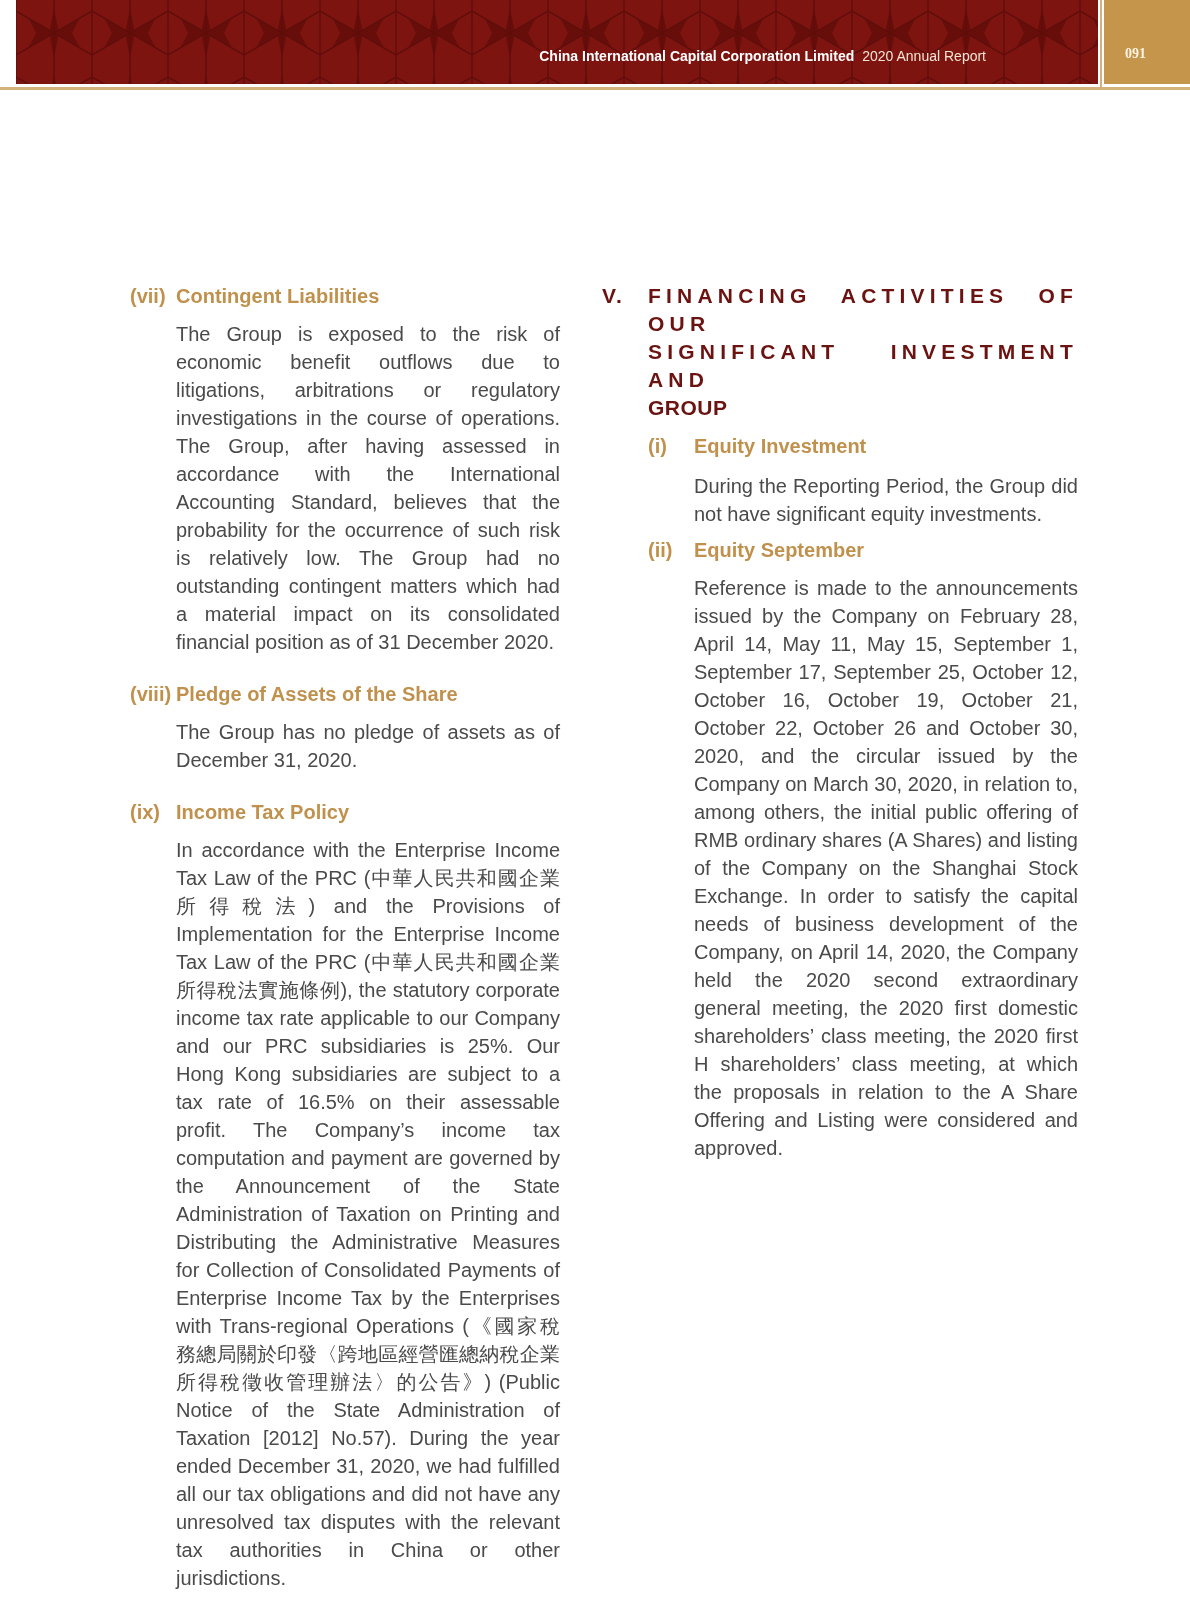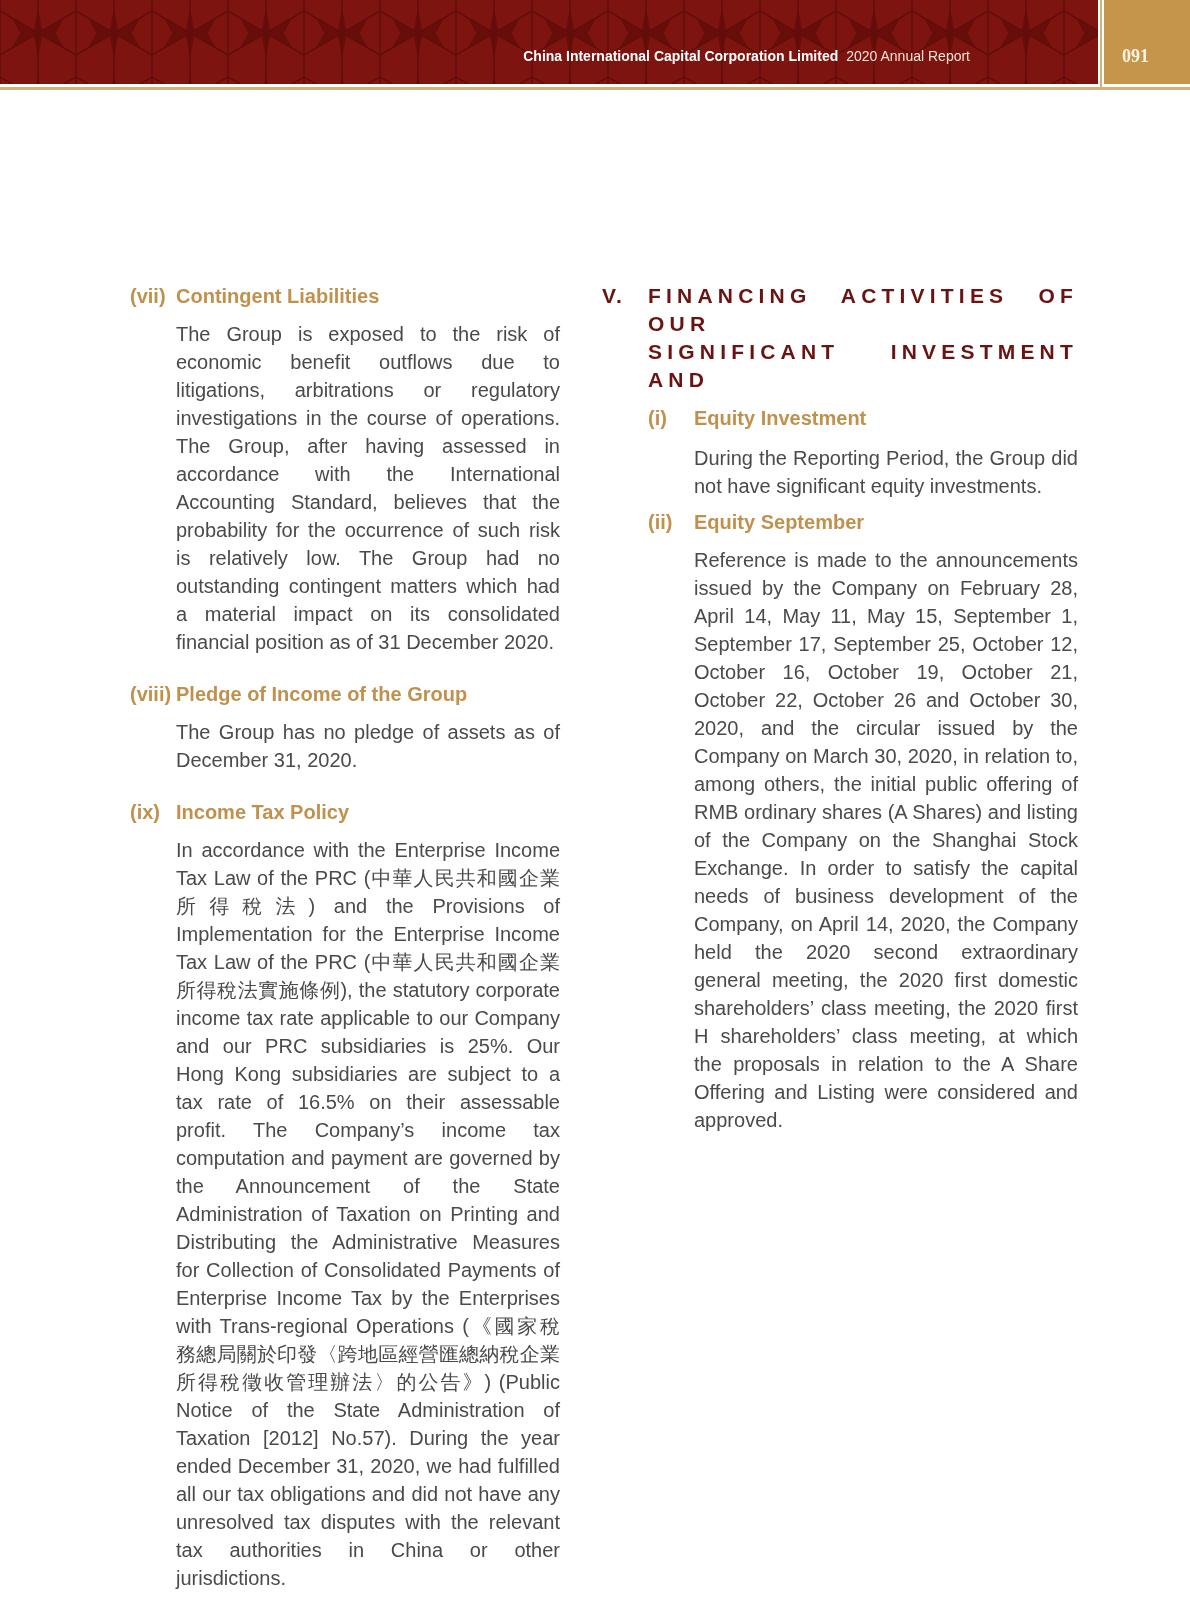--- a/index.html
+++ b/index.html
@@ -1,31 +1,31 @@
 <!DOCTYPE html>
 <html><head>
 <meta charset="utf-8">
 <style>
   html, body { margin: 0; padding: 0; background: #ffffff; }
   body { width: 1190px; height: 1615px; position: relative; overflow: hidden;
          font-family: "Liberation Sans", "DejaVu Sans", sans-serif; color: #4a4a4a; }
 
   
-  .band { position: absolute; left: 0; top: 0; width: 1098px; height: 84px;
+  .band { position: absolute; left: 16px; top: 0; width: 1098px; height: 84px;
           background-color: #7e1410; overflow: hidden; }
   .band svg { position: absolute; left: 0; top: 0; }
   .band-rule { position: absolute; left: 0; top: 87px; width: 1190px; height: 3px; background: #d2b27a; }
   .header-title { position: absolute; right: 128px; top: 48px; font-size: 14px; color: #ffffff; white-space: nowrap; }
   .header-title .co { font-weight: bold; }
   .header-title .rep { font-weight: normal; color: #f1e4d4; margin-left: 8px; }
   .page-box { position: absolute; left: 1104px; top: 0; width: 86px; height: 84px; background: #c5954b; }
   .page-sep { position: absolute; left: 1098px; top: 0; width: 6px; height: 90px; background: #ffffff; }
   .page-sep2 { position: absolute; left: 1100px; top: 0; width: 2px; height: 88px; background: #d2b27a; }
   .page-num { position: absolute; left: 1104px; top: 46px; width: 63px; text-align: center;
-              font-family: "Liberation Serif", serif; font-weight: bold; font-size: 18px; color: #fdf3e3; }
+              font-family: "Liberation Serif", serif; font-weight: bold; font-size: 14px; color: #fdf3e3; }
 
   
   .col { position: absolute; }
   .col-left { left: 130px; top: 282px; width: 430px; }
   .col-right { left: 602px; top: 282px; width: 476px; }
 
   .sec-head { display: flex; font-weight: bold; color: #c0914d; font-size: 20px; line-height: 28px; margin: 0; }
   .sec-head .num { width: 46px; flex: none; }
   .sec-body { margin: 0 0 0 46px; font-size: 20px; line-height: 28px; text-align: justify; color: #4a4a4a; }
 
@@ -75,40 +75,41 @@
     <h3 class="sec-head">
       <span class="num">(vii)</span>
       <span>Contingent Liabilities</span>
     </h3>
     <p class="sec-body" style="margin-top:10px;">The Group is exposed to the risk of economic benefit outflows due to litigations, arbitrations or regulatory investigations in the course of operations. The Group, after having assessed in accordance with the International Accounting Standard, believes that the probability for the occurrence of such risk is relatively low. The Group had no outstanding contingent matters which had a material impact on its consolidated financial position as of 31 December 2020.</p>
   </div>
 
   <div style="margin-top:24px;">
     <h3 class="sec-head">
       <span class="num">(viii)</span>
-      <span>Pledge of Income of the Group</span>
+      <span>Pledge of Assets of the Share</span>
     </h3>
     <p class="sec-body" style="margin-top:10px;">The Group has no pledge of assets as of December 31, 2020.</p>
   </div>
 
   <div style="margin-top:24px;">
     <h3 class="sec-head">
       <span class="num">(ix)</span>
       <span>Income Tax Policy</span>
     </h3>
     <p class="sec-body" style="margin-top:10px;">In accordance with the Enterprise Income Tax Law of the PRC (中華人民共和國企業所得稅法) and the Provisions of Implementation for the Enterprise Income Tax Law of the PRC (中華人民共和國企業所得稅法實施條例), the statutory corporate income tax rate applicable to our Company and our PRC subsidiaries is 25%. Our Hong Kong subsidiaries are subject to a tax rate of 16.5% on their assessable profit. The Company’s income tax computation and payment are governed by the Announcement of the State Administration of Taxation on Printing and Distributing the Administrative Measures for Collection of Consolidated Payments of Enterprise Income Tax by the Enterprises with Trans-regional Operations (《國家稅務總局關於印發〈跨地區經營匯總納稅企業所得稅徵收管理辦法〉的公告》) (Public Notice of the State Administration of Taxation [2012] No.57). During the year ended December 31, 2020, we had fulfilled all our tax obligations and did not have any unresolved tax disputes with the relevant tax authorities in China or other jurisdictions.</p>
   </div>
 </div>
 
 <div class="col col-right">
   <h2 class="main-head" style="margin:0;">
     <span class="num">V.</span>
     <span class="txt">
       <span style="display:block;">FINANCING ACTIVITIES OF OUR</span>
       <span style="display:block;">SIGNIFICANT INVESTMENT AND</span>
+      <span style="display:block;" class="last">GROUP</span>
     </span>
   </h2>
 
   <div class="right-sub" style="margin-top:10px;">
     <h3 class="sec-head">
       <span class="num">(i)</span>
       <span>Equity Investment</span>
     </h3>
     <p class="sec-body" style="margin-top:12px;">During the Reporting Period, the Group did not have significant equity investments.</p>
   </div>

